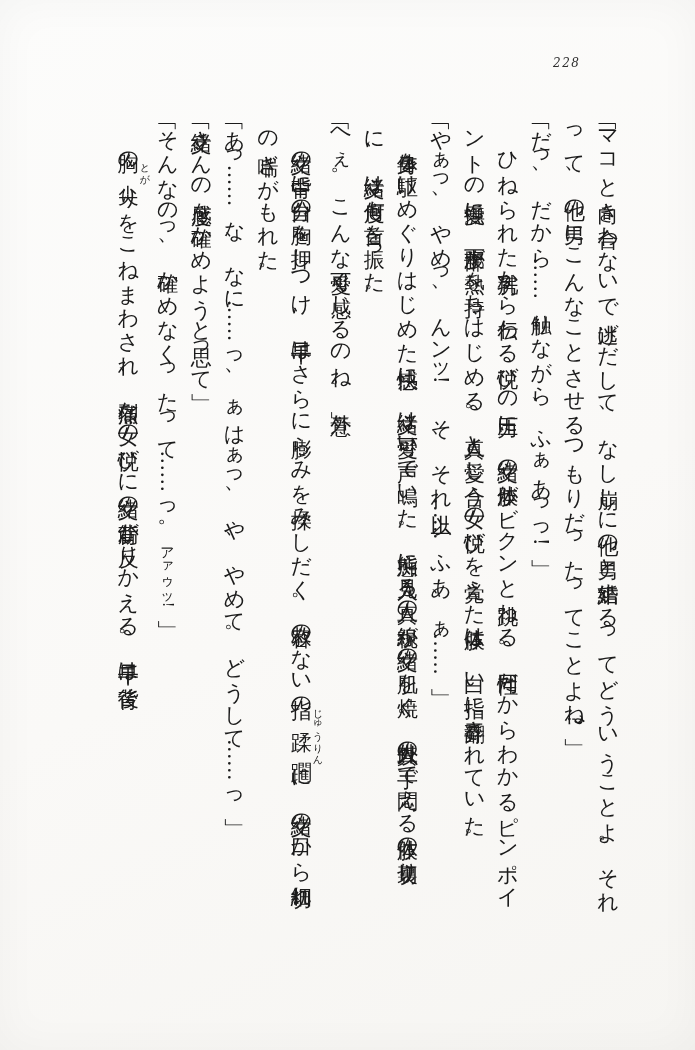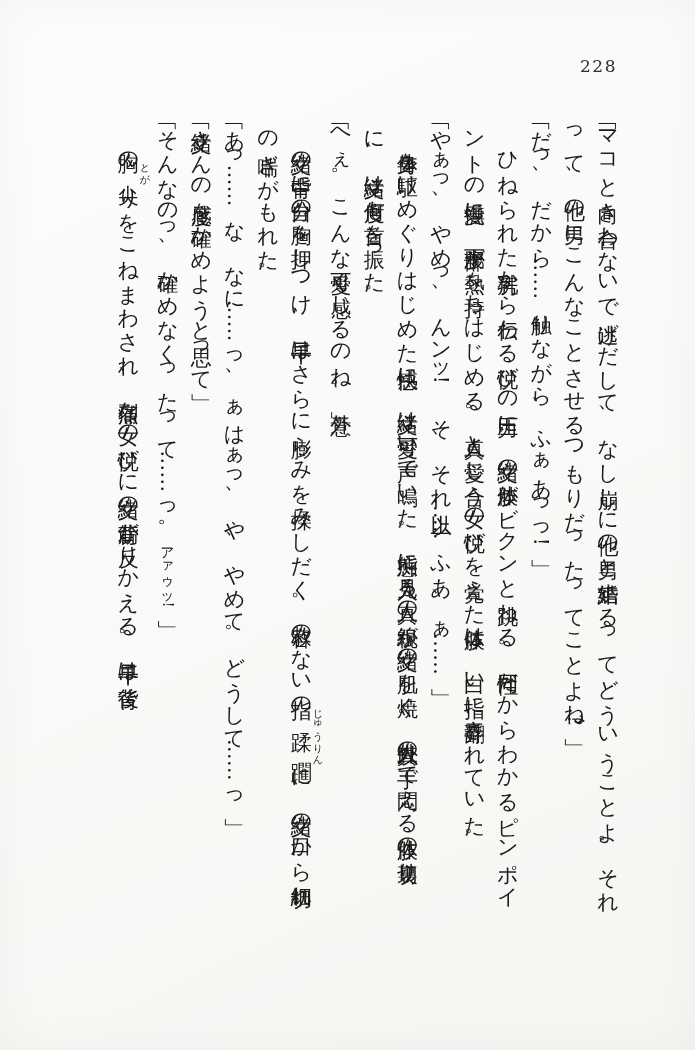--- a/index.html
+++ b/index.html
@@ -12,23 +12,24 @@
     width: 695px;
     height: 1050px;
     overflow: hidden;
     background: linear-gradient(155deg, #fcfcfb 0%, #faf9f7 55%, #f6f5f2 100%);
     box-shadow: inset 0 0 45px rgba(0,0,0,0.035);
     font-family: "DejaVu Serif", "Liberation Serif", serif;
   }
   .page-number {
     position: absolute;
     top: 56px;
-    left: 580px;
+    left: 553px;
     font-family: "DejaVu Serif", "Liberation Serif", serif;
-    font-size: 17px;
+    font-style: italic;
+    font-size: 12px;
     letter-spacing: 1.5px;
     color: #2e2e2e;
   }
   .text-body {
     position: absolute;
     top: 116px;
     right: 71px;
     height: 800px;
     writing-mode: vertical-rl;
     text-orientation: mixed;

